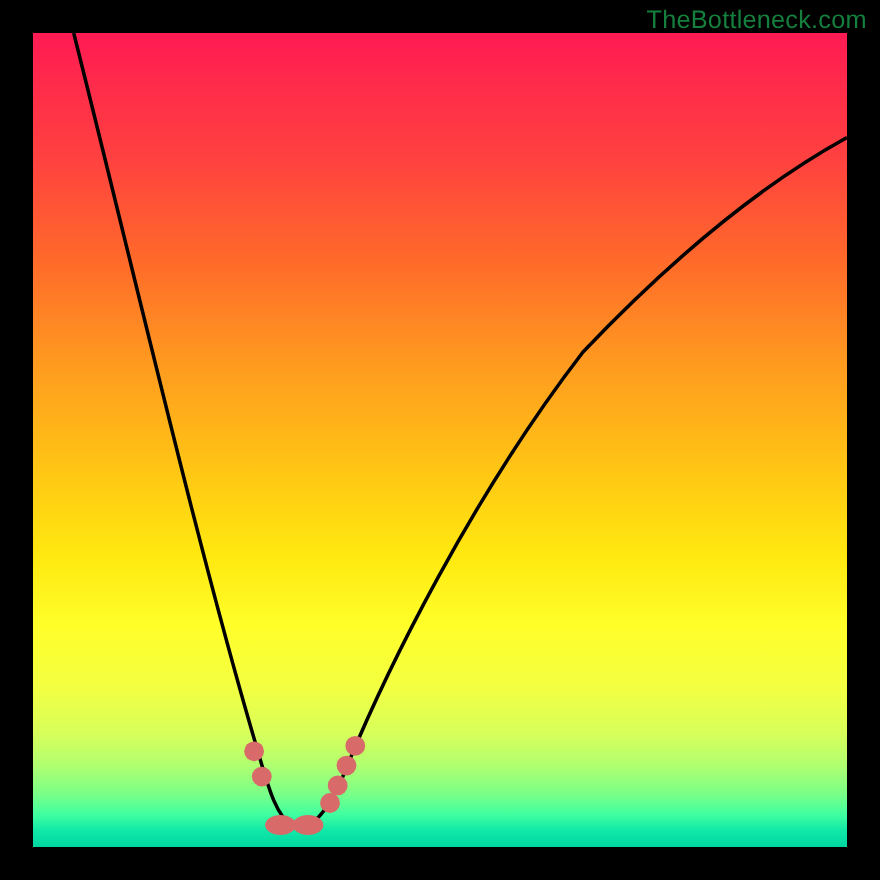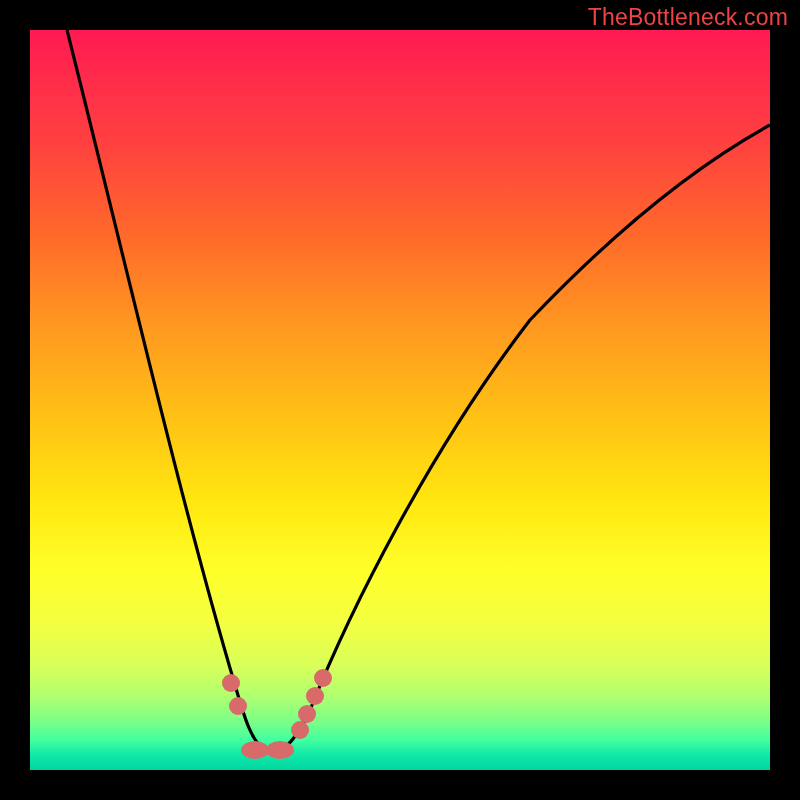--- a/index.html
+++ b/index.html
@@ -56,21 +56,21 @@
     position: absolute;
     left: 0;
     top: 0;
     width: 100%;
     height: 100%;
   }
   .watermark {
     position: absolute;
     top: 4px;
     right: 12px;
-    color: #ef4444;
+    color: #15803d;
     font-size: 23px;
     font-weight: 500;
     letter-spacing: 0.2px;
   }
 </style>
 </head>
 <body>
 
 <div class="frame">
 

